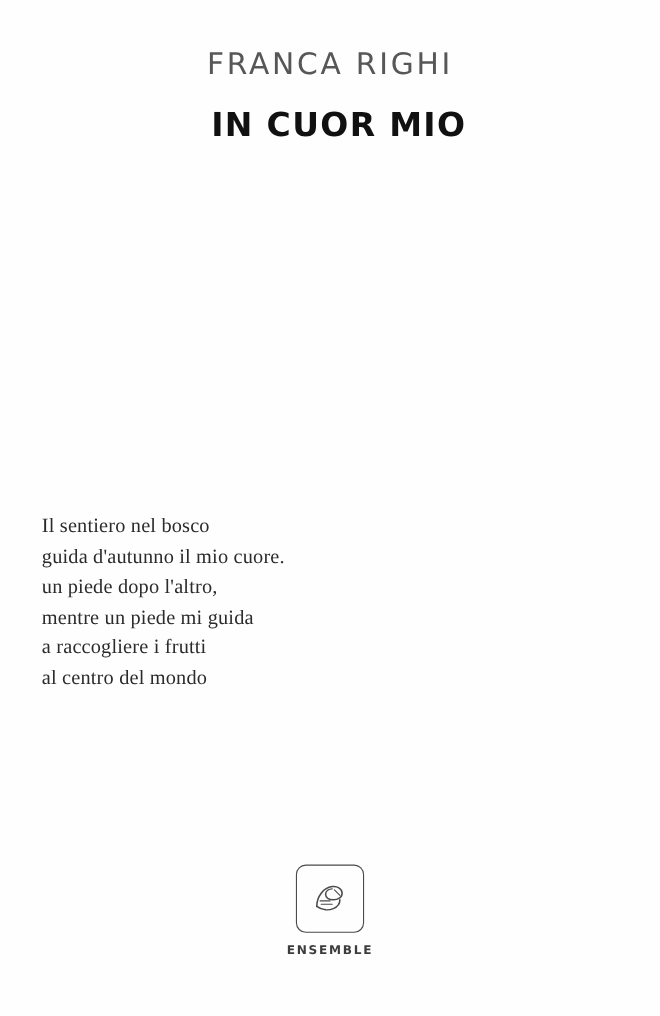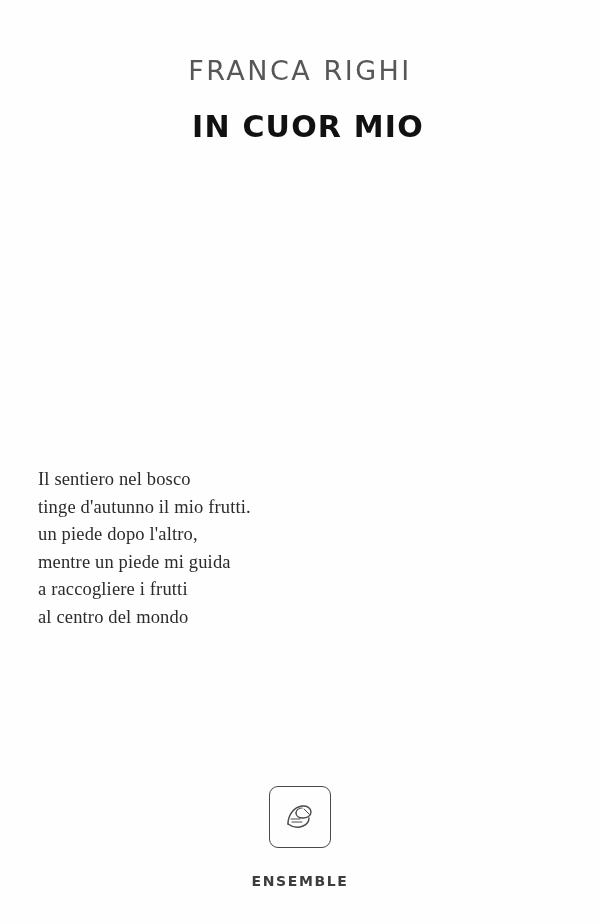--- a/index.html
+++ b/index.html
@@ -31,21 +31,21 @@
     text-align: center;
   }
 
   .author {
     font-family: "DejaVu Sans", sans-serif;
     font-size: 27px;
     letter-spacing: 2.5px;
     color: #575757;
     font-weight: 400;
     line-height: 1.1;
-    margin: 16px;
+    margin: 4px;
     text-align: center;
   }
 
   .book-title {
     font-family: "DejaVu Sans", sans-serif;
     font-size: 30px;
     letter-spacing: 1.2px;
     color: #111111;
     font-weight: 700;
     margin: 24px 0 0 16px;
@@ -89,41 +89,41 @@
     align-items: center;
     justify-content: center;
     box-sizing: border-box;
   }
 
   .logo-mark svg {
     display: block;
   }
 
   .logo-word {
-    margin-top: 25px;
+    margin-top: 9px;
     font-family: "DejaVu Sans", sans-serif;
-    font-size: 14px;
+    font-size: 11px;
     letter-spacing: 1.6px;
     color: #3d3d3d;
     font-weight: 600;
   }
 </style>
 </head>
 <body>
 
 <div class="page">
 
   <div class="title-block">
     <div class="author">FRANCA RIGHI</div>
     <div class="book-title">IN CUOR MIO</div>
   </div>
 
   <div class="poem">
     <div class="poem-line">Il sentiero nel bosco</div>
-    <div class="poem-line">tinge d'autunno il mio frutti.</div>
+    <div class="poem-line">guida d'autunno il mio cuore.</div>
     <div class="poem-line">un piede dopo l'altro,</div>
     <div class="poem-line">mentre un piede mi guida</div>
     <div class="poem-line">a raccogliere i frutti</div>
     <div class="poem-line">al centro del mondo</div>
   </div>
 
   <div class="logo-wrap">
     <div class="logo-box">
       <span class="logo-mark">
         <svg width="40" height="40" viewBox="0 0 40 40" aria-hidden="true">

